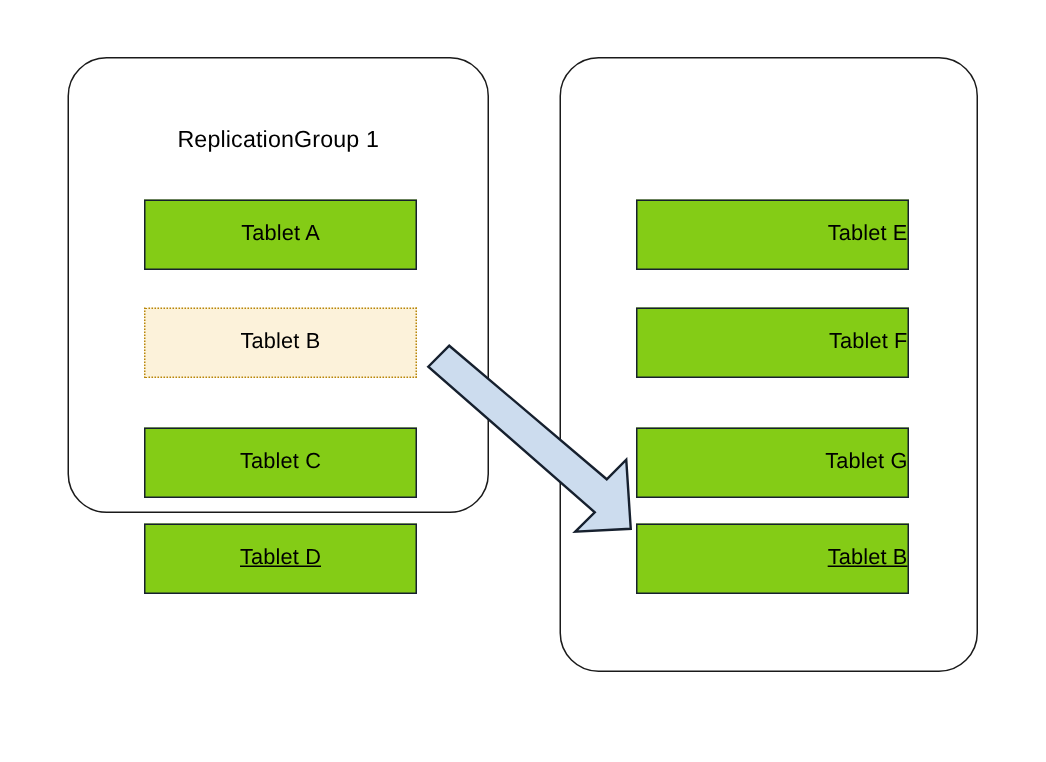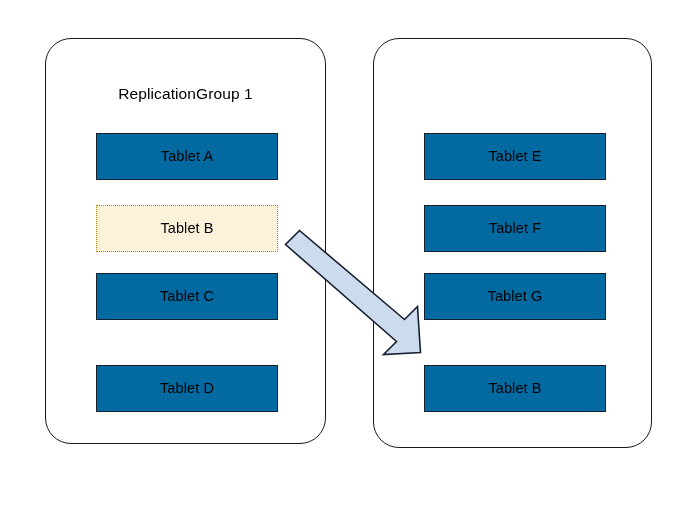--- a/index.html
+++ b/index.html
@@ -26,21 +26,21 @@
     position: absolute;
     box-sizing: border-box;
     background: #ffffff;
     border: 1.3px solid #1a1a1a;
     border-radius: 26px;
   }
   #group-left {
     left: 45px;
     top: 38px;
     width: 281px;
-    height: 406px;
+    height: 304px;
   }
   #group-right {
     left: 373px;
     top: 38px;
     width: 279px;
     height: 410px;
   }
   .group-title {
     position: absolute;
     left: 0;
@@ -51,40 +51,40 @@
     line-height: 18px;
     letter-spacing: 0.1px;
     color: #000000;
     white-space: nowrap;
   }
   .tablet {
     position: absolute;
     box-sizing: border-box;
     width: 182px;
     height: 47px;
-    background: #0369a1;
+    background: #84cc16;
     border: 1.6px solid #16202e;
     display: flex;
     align-items: center;
     justify-content: center;
     font-size: 14.5px;
     line-height: 17px;
     color: #000000;
     letter-spacing: 0.1px;
   }
   #group-left .tablet { left: 50px; }
-  #group-right .tablet { left: 50px; }
+  #group-right .tablet { left: 50px; justify-content: flex-end; }
   .tablet.highlight {
     background: #fcf2da;
     border: 1.6px dotted #b8860b;
   }
   .row-0 { top: 94px; }
   .row-1 { top: 166px; }
-  .row-2 { top: 234px; }
-  .row-3 { top: 326px; }
+  .row-2 { top: 246px; }
+  .row-3 { top: 310px; text-decoration: underline; }
   #arrow-layer {
     position: absolute;
     left: 0;
     top: 0;
     width: 697px;
     height: 508px;
     pointer-events: none;
   }
 </style>
 </head>

